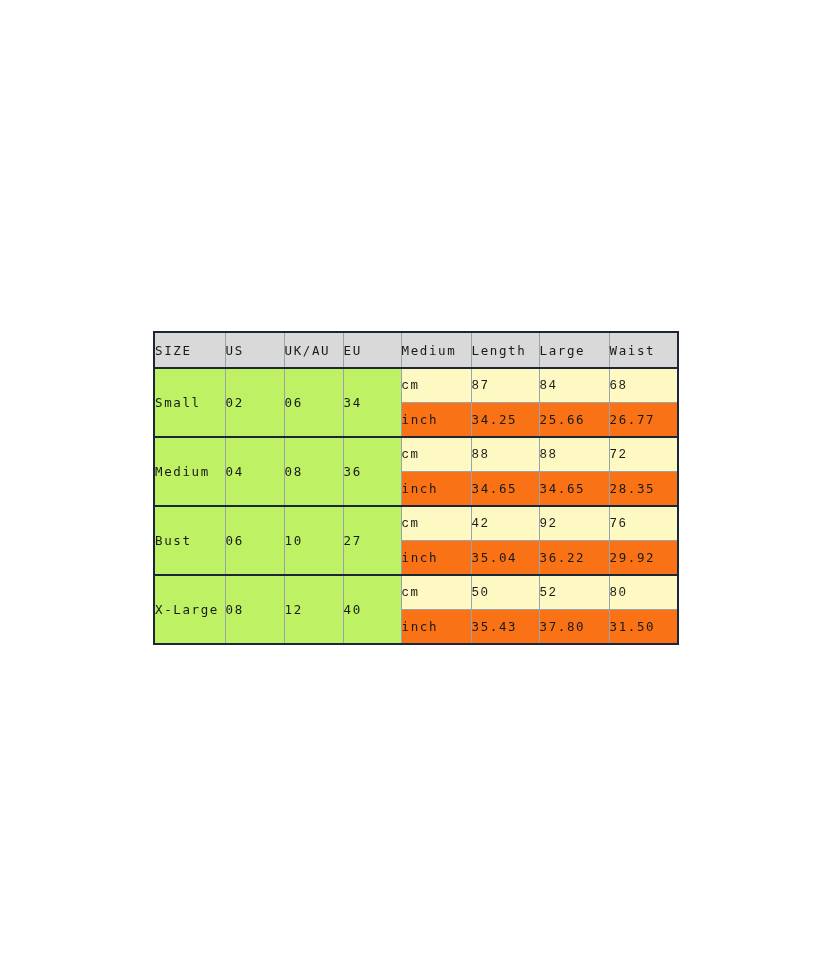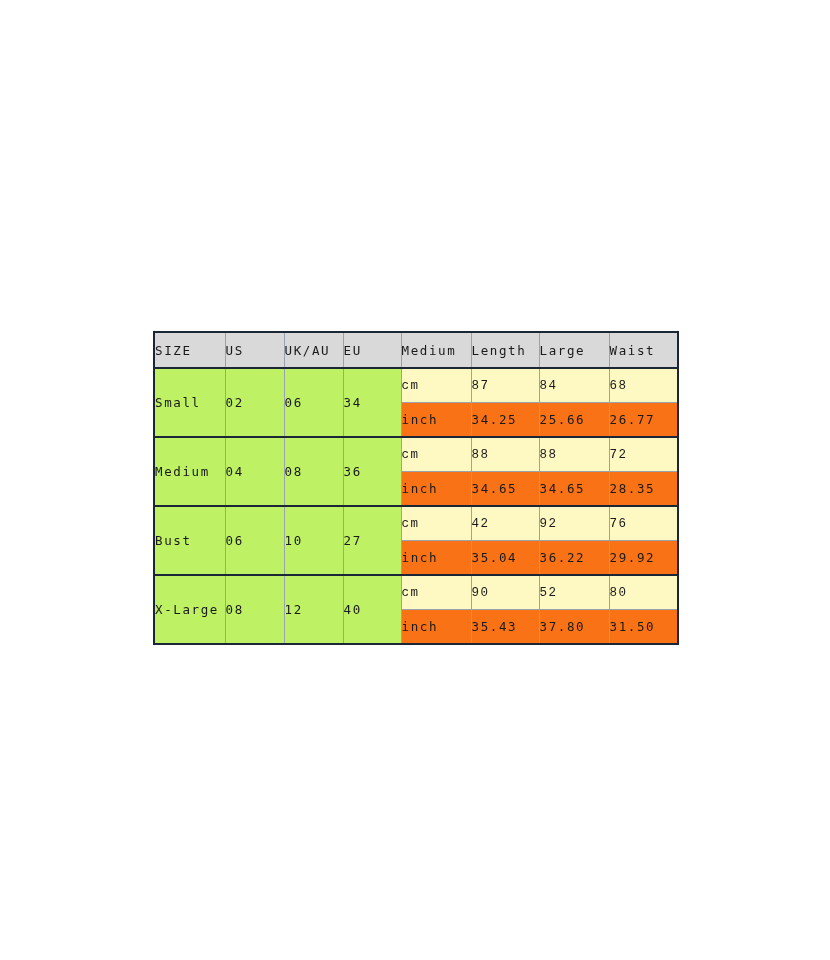--- a/index.html
+++ b/index.html
@@ -166,21 +166,21 @@
         <td class="val-cell">36.22</td>
         <td class="val-cell">29.92</td>
       </tr>
 
       <tr class="row-cm group-start">
         <td class="group-cell" rowspan="2">X-Large</td>
         <td class="group-cell" rowspan="2">08</td>
         <td class="group-cell" rowspan="2">12</td>
         <td class="group-cell" rowspan="2">40</td>
         <td class="unit-cell">cm</td>
-        <td class="val-cell">90</td>
+        <td class="val-cell">50</td>
         <td class="val-cell">52</td>
         <td class="val-cell">80</td>
       </tr>
       <tr class="row-inch">
         <td class="unit-cell">inch</td>
         <td class="val-cell">35.43</td>
         <td class="val-cell">37.80</td>
         <td class="val-cell">31.50</td>
       </tr>
     </tbody>

